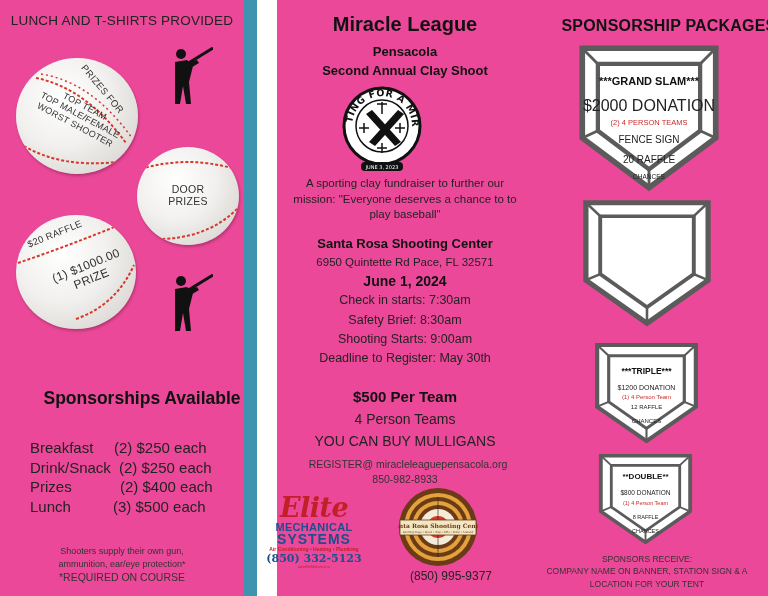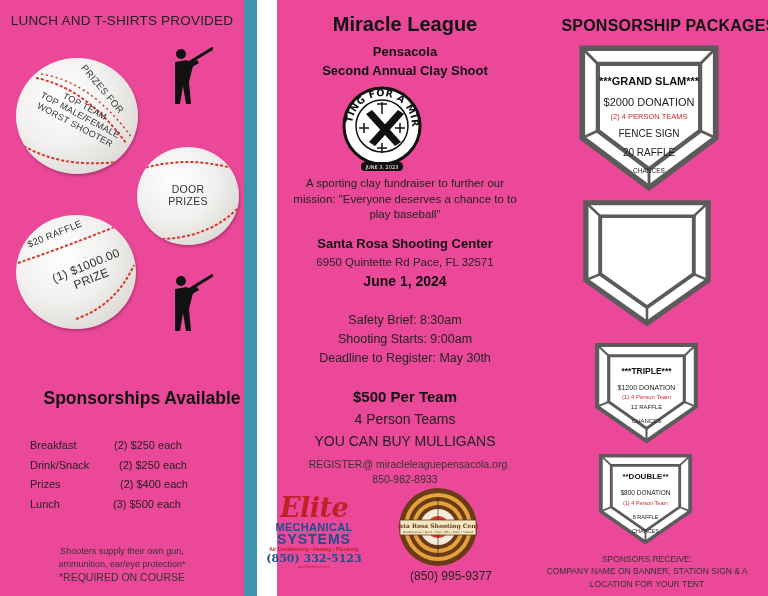--- a/index.html
+++ b/index.html
@@ -23,21 +23,21 @@
   .ball-text { position: absolute; font-size: 10px; color: #333; text-align: center; line-height: 1.15; letter-spacing: 0.3px; }
   #ball-prizes { left: 16px; top: 58px; width: 122px; height: 116px; }
   #ball-door { left: 137px; top: 147px; width: 102px; height: 98px; }
   #ball-raffle { left: 16px; top: 215px; width: 120px; height: 114px; }
 
   .shooter { position: absolute; width: 44px; height: 60px; }
   #shooter-top { left: 169px; top: 46px; }
   #shooter-bottom { left: 169px; top: 273px; }
 
   .sponsor-title { position: absolute; top: 388px; left: 0; width: 284px; text-align: center; font-size: 17.5px; font-weight: bold; color: #111; }
-  .sponsor-list { position: absolute; top: 439px; left: 30px; width: 214px; font-size: 11px; color: #222; }
+  .sponsor-list { position: absolute; top: 439px; left: 30px; width: 214px; font-size: 15px; color: #222; }
   .sponsor-row { position: relative; height: 19.5px; }
   .sponsor-row .name { position: absolute; left: 0; }
   .sponsor-row .price { position: absolute; white-space: nowrap; }
   .lp-note { position: absolute; top: 545px; left: 0; width: 244px; text-align: center; font-size: 9px; color: #333; line-height: 1.4; }
   .lp-note .req { font-size: 10.5px; }
 
   
   .mid-center { position: absolute; left: 0; width: 256px; text-align: center; }
   #title { top: 13px; font-size: 20px; font-weight: bold; color: #111; }
   #subtitle1 { top: 44px; font-size: 13px; font-weight: bold; color: #111; }
@@ -172,20 +172,21 @@
 </div>
 
 <div class="panel" id="mid-panel">
   <div class="mid-center" id="title">Miracle League</div>
   <div class="mid-center" id="subtitle1">Pensacola</div>
   <div class="mid-center" id="subtitle2">Second Annual Clay Shoot</div>
   <div class="mid-center" id="mission">A sporting clay fundraiser to further our mission:  "Everyone deserves a chance to to play baseball"</div>
   <div class="mid-center" id="venue">Santa Rosa Shooting Center</div>
   <div class="mid-center" id="address">6950 Quintette Rd Pace, FL 32571</div>
   <div class="mid-center" id="date">June 1, 2024</div>
+  <div class="mid-center sched" id="sched-0">Check in starts:  7:30am</div>
   <div class="mid-center sched" id="sched-1">Safety Brief:  8:30am</div>
   <div class="mid-center sched" id="sched-2">Shooting Starts:  9:00am</div>
   <div class="mid-center sched" id="sched-3">Deadline to Register:  May 30th</div>
   <div class="mid-center" id="price">$500 Per Team</div>
   <div class="mid-center" id="teams">4 Person Teams</div>
   <div class="mid-center" id="mulligans">YOU CAN BUY MULLIGANS</div>
   <div class="mid-center" id="register">REGISTER@ miracleleaguepensacola.org</div>
   <div class="mid-center" id="phone">850-982-8933</div>
 </div>
 
@@ -250,21 +251,21 @@
     <polygon points="3,3 97,3 97,66 50,101 3,66" fill="#fff" stroke="#5b5b5b" stroke-width="4"></polygon>
     <polygon points="14,14 86,14 86,61 50,88 14,61" fill="none" stroke="#5b5b5b" stroke-width="3"></polygon>
     <line x1="3" y1="3" x2="14" y2="14" stroke="#5b5b5b" stroke-width="2"></line>
     <line x1="97" y1="3" x2="86" y2="14" stroke="#5b5b5b" stroke-width="2"></line>
     <line x1="3" y1="66" x2="14" y2="61" stroke="#5b5b5b" stroke-width="2"></line>
     <line x1="97" y1="66" x2="86" y2="61" stroke="#5b5b5b" stroke-width="2"></line>
     <line x1="50" y1="101" x2="50" y2="88" stroke="#5b5b5b" stroke-width="2"></line>
   </svg>
   <div class="plate-text" style="top:24px">
     <span class="pt bold" style="font-size:11px">***GRAND SLAM***</span>
-    <span class="pt" style="font-size:11px">$2000 DONATION</span>
+    <span class="pt" style="font-size:16px">$2000 DONATION</span>
     <span class="pt red" style="font-size:7.5px; margin-top:2px">(2) 4 PERSON TEAMS</span>
     <span class="pt" style="font-size:10px">FENCE SIGN</span>
     <span class="pt" style="font-size:10px">20 RAFFLE</span>
     <span class="pt" style="font-size:6.5px">CHANCES</span>
   </div>
 </div>
 
 <div class="plate" id="plate-home">
   <svg viewBox="0 0 100 104" preserveAspectRatio="none">
     <polygon points="3,3 97,3 97,66 50,101 3,66" fill="#fff" stroke="#5b5b5b" stroke-width="4"></polygon>

